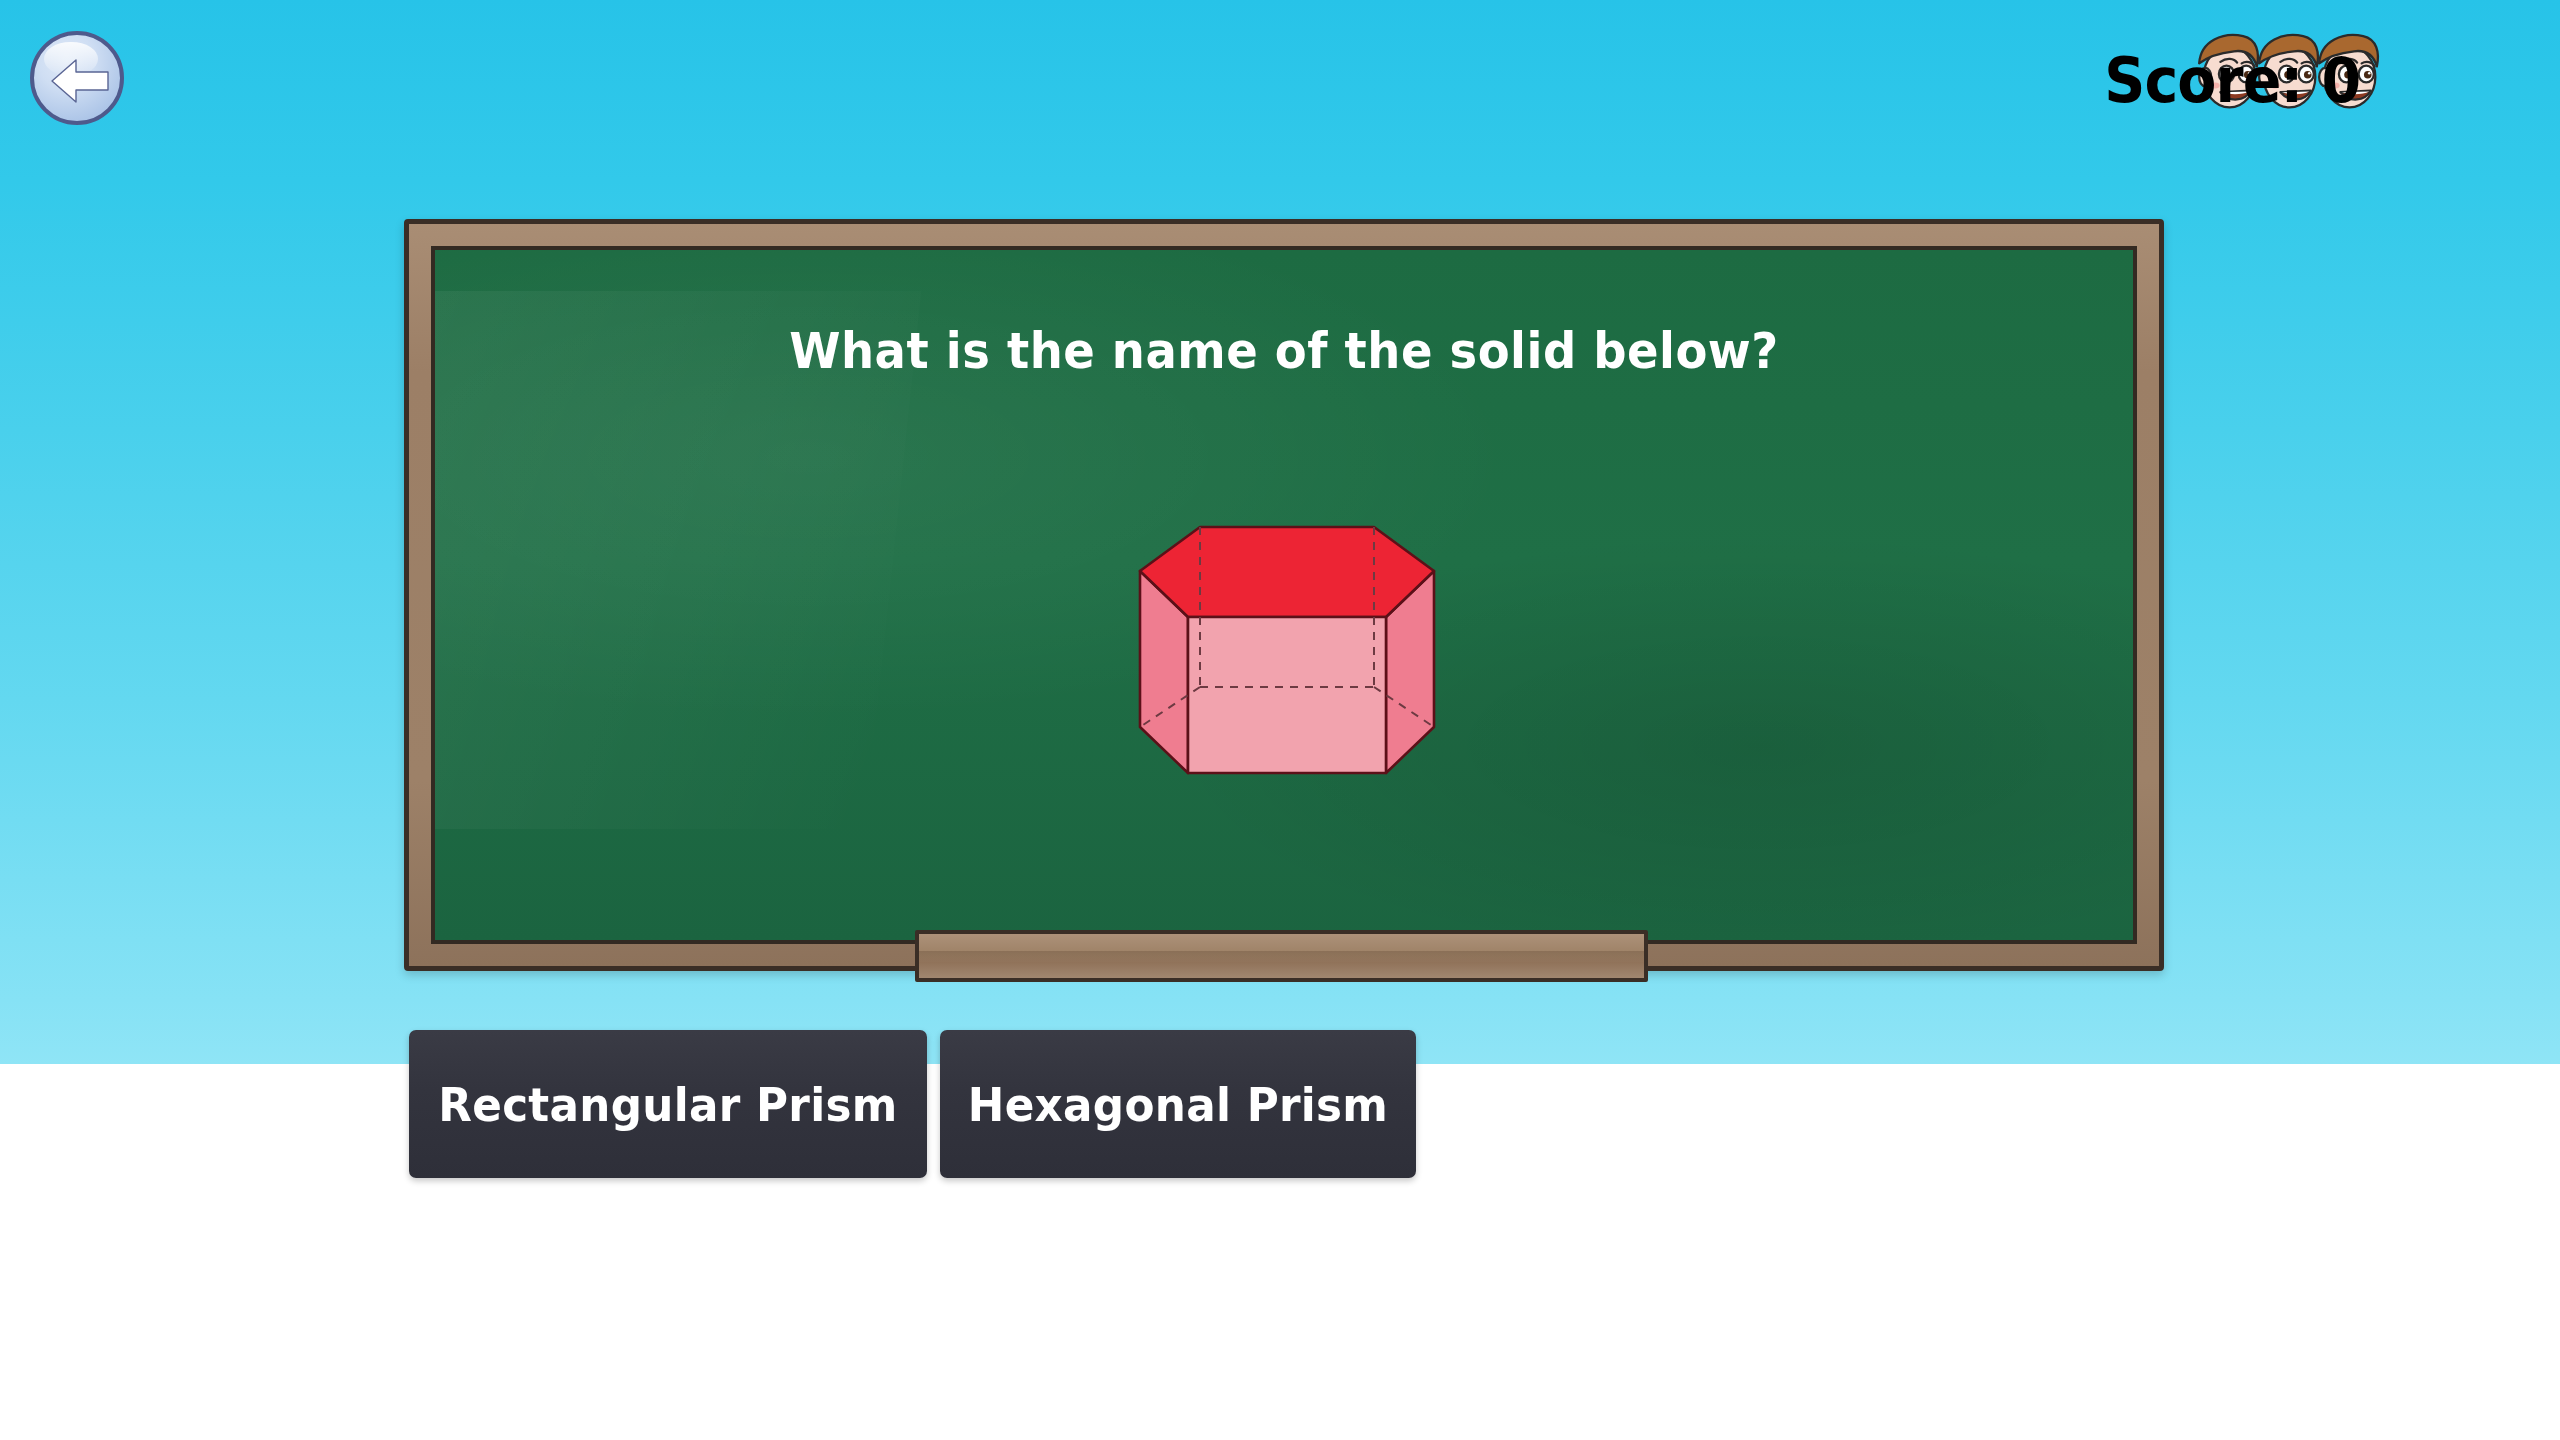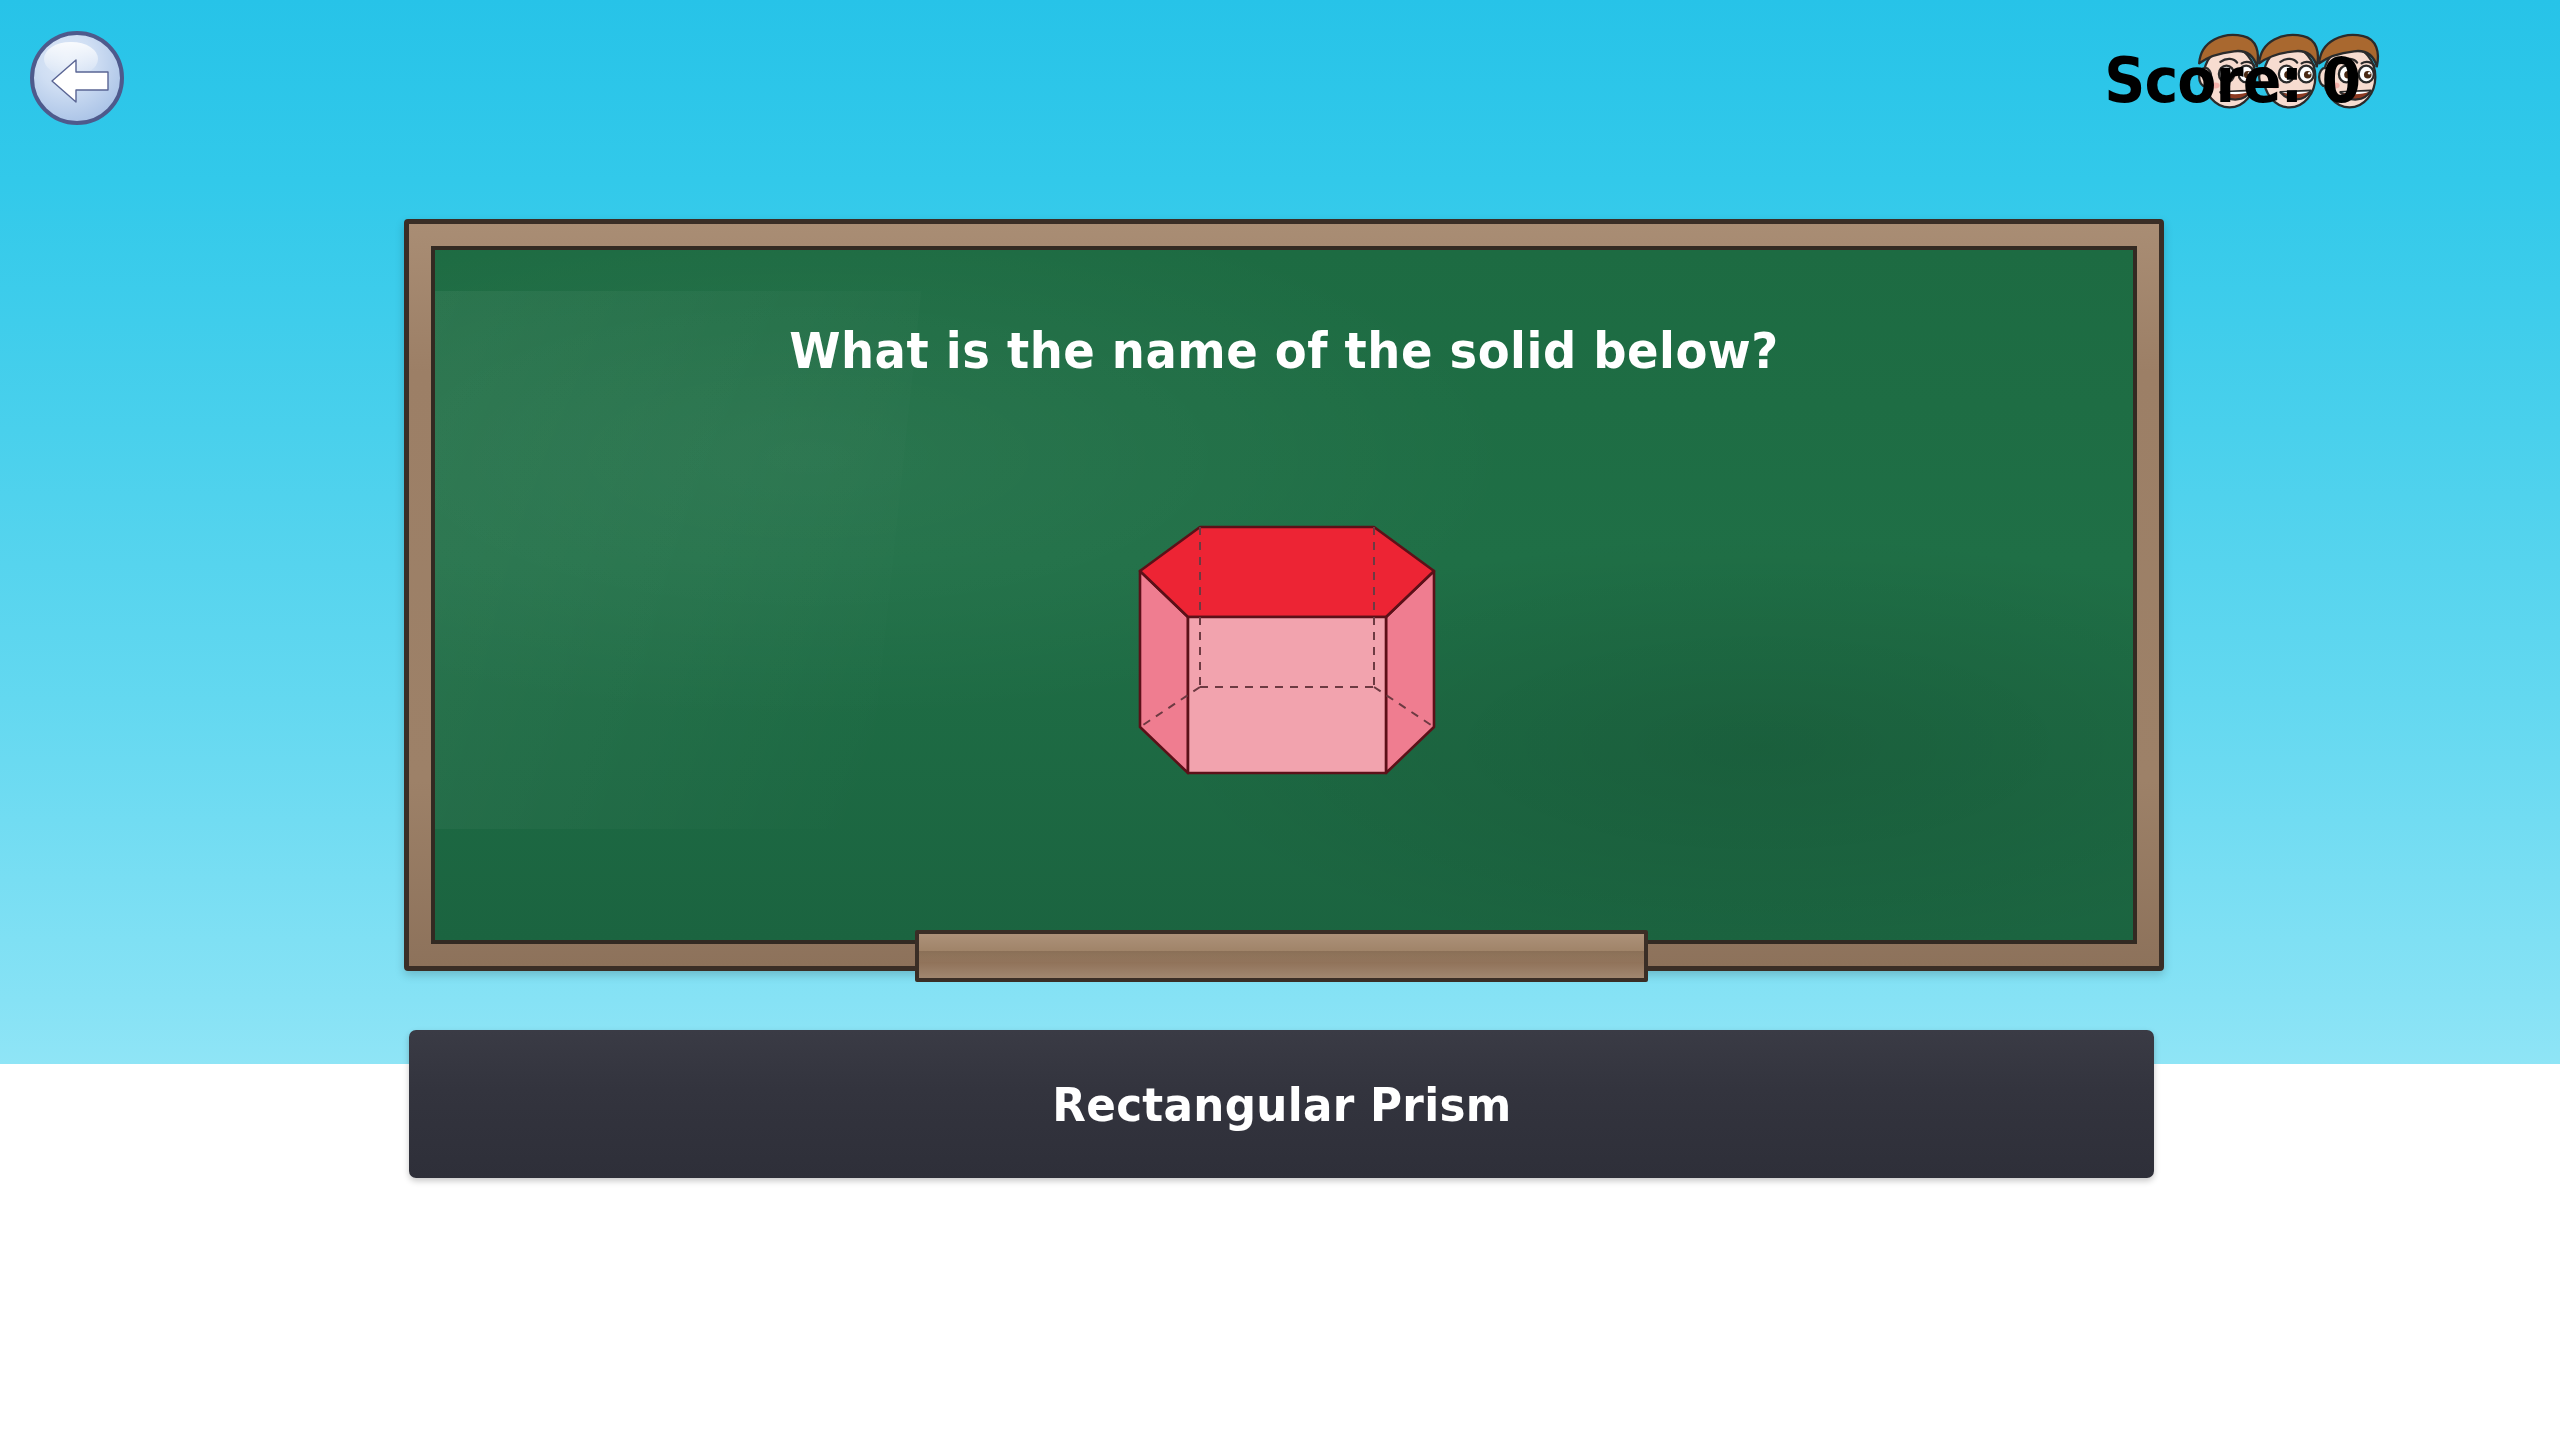--- a/index.html
+++ b/index.html
@@ -172,21 +172,20 @@
     height: 300px;
   }
 
   
   #answer-grid {
     position: absolute;
     left: 409px;
     top: 1030px;
     width: 1745px;
     display: flex;
-    flex-direction: column;
     gap: 12px;
   }
   .answer-row {
     display: flex;
     gap: 13px;
   }
   .answer-button {
     flex: 1;
     height: 148px;
     background: linear-gradient(to bottom, #3a3b45 0%, #33343e 40%, #2e2f39 100%);
@@ -302,16 +301,19 @@
     </g>
   </svg>
 
   <div id="chalk-tray"></div>
 
   <div id="answer-grid">
     <div class="answer-row">
       <div class="answer-button">
         <span>Rectangular Prism</span>
       </div>
+      <div class="answer-button">
+        <span>Hexagonal Prism</span>
+      </div>
     </div>
   </div>
 
 </div>
 
 </body></html>

